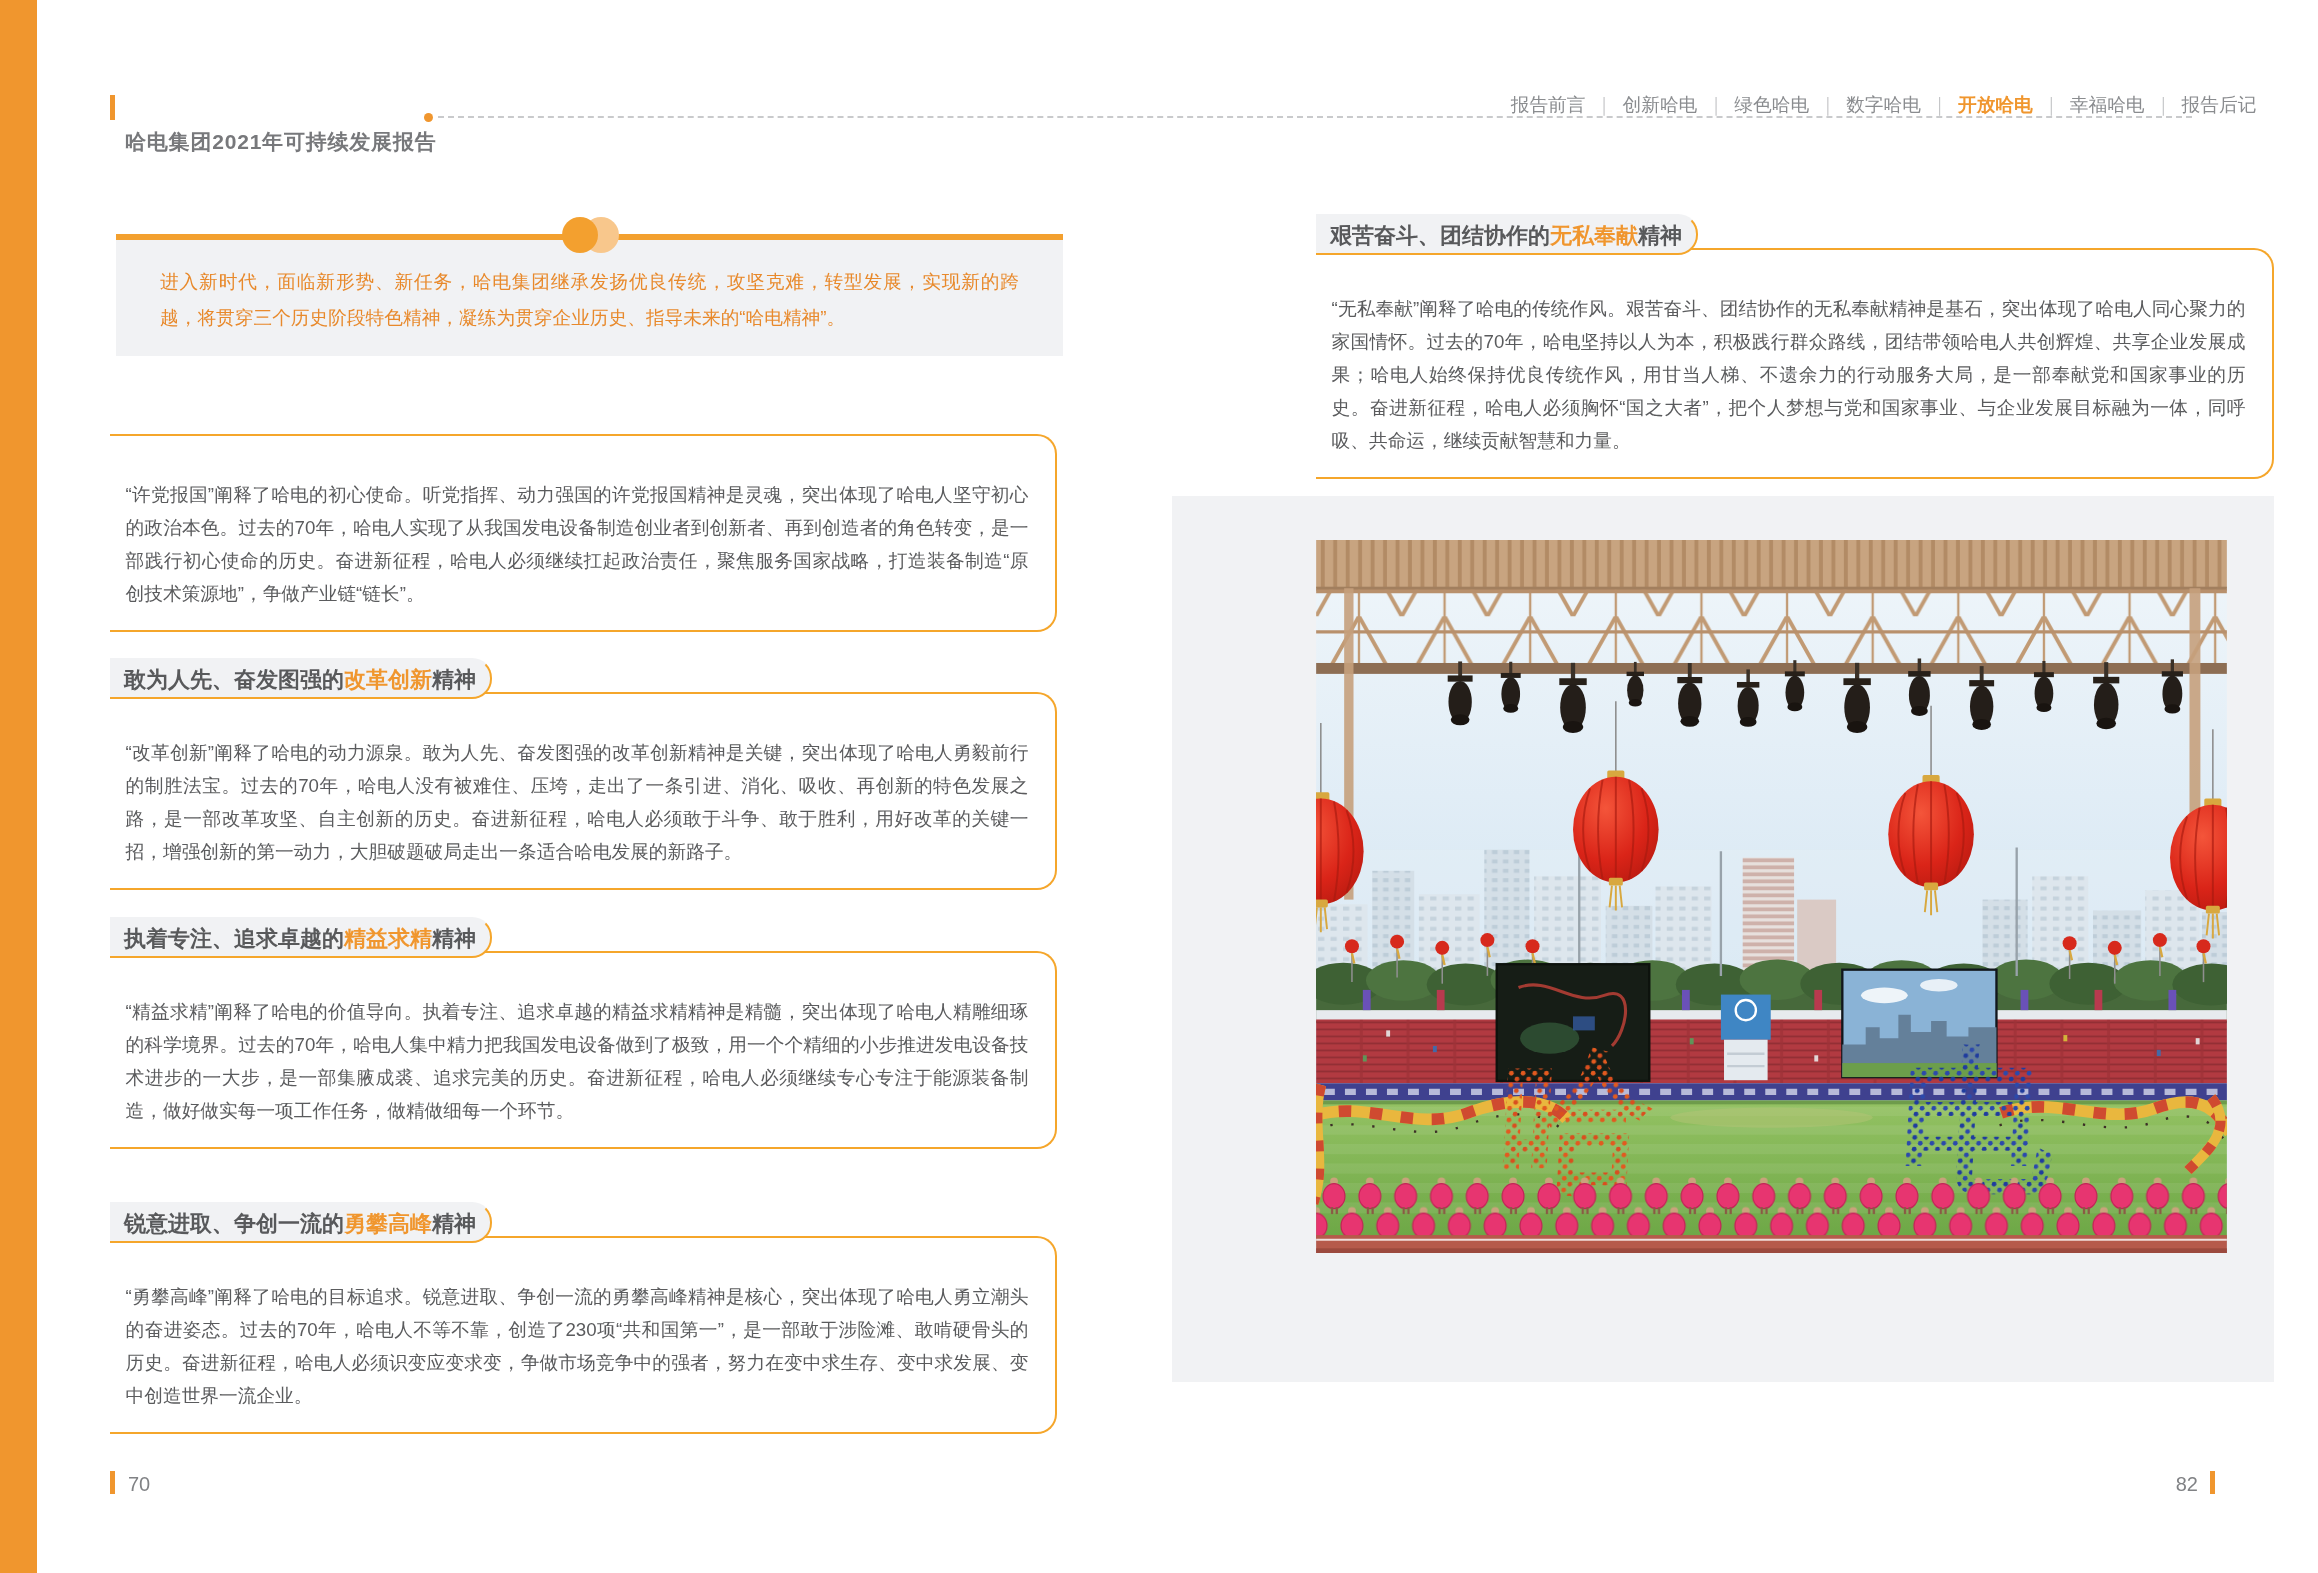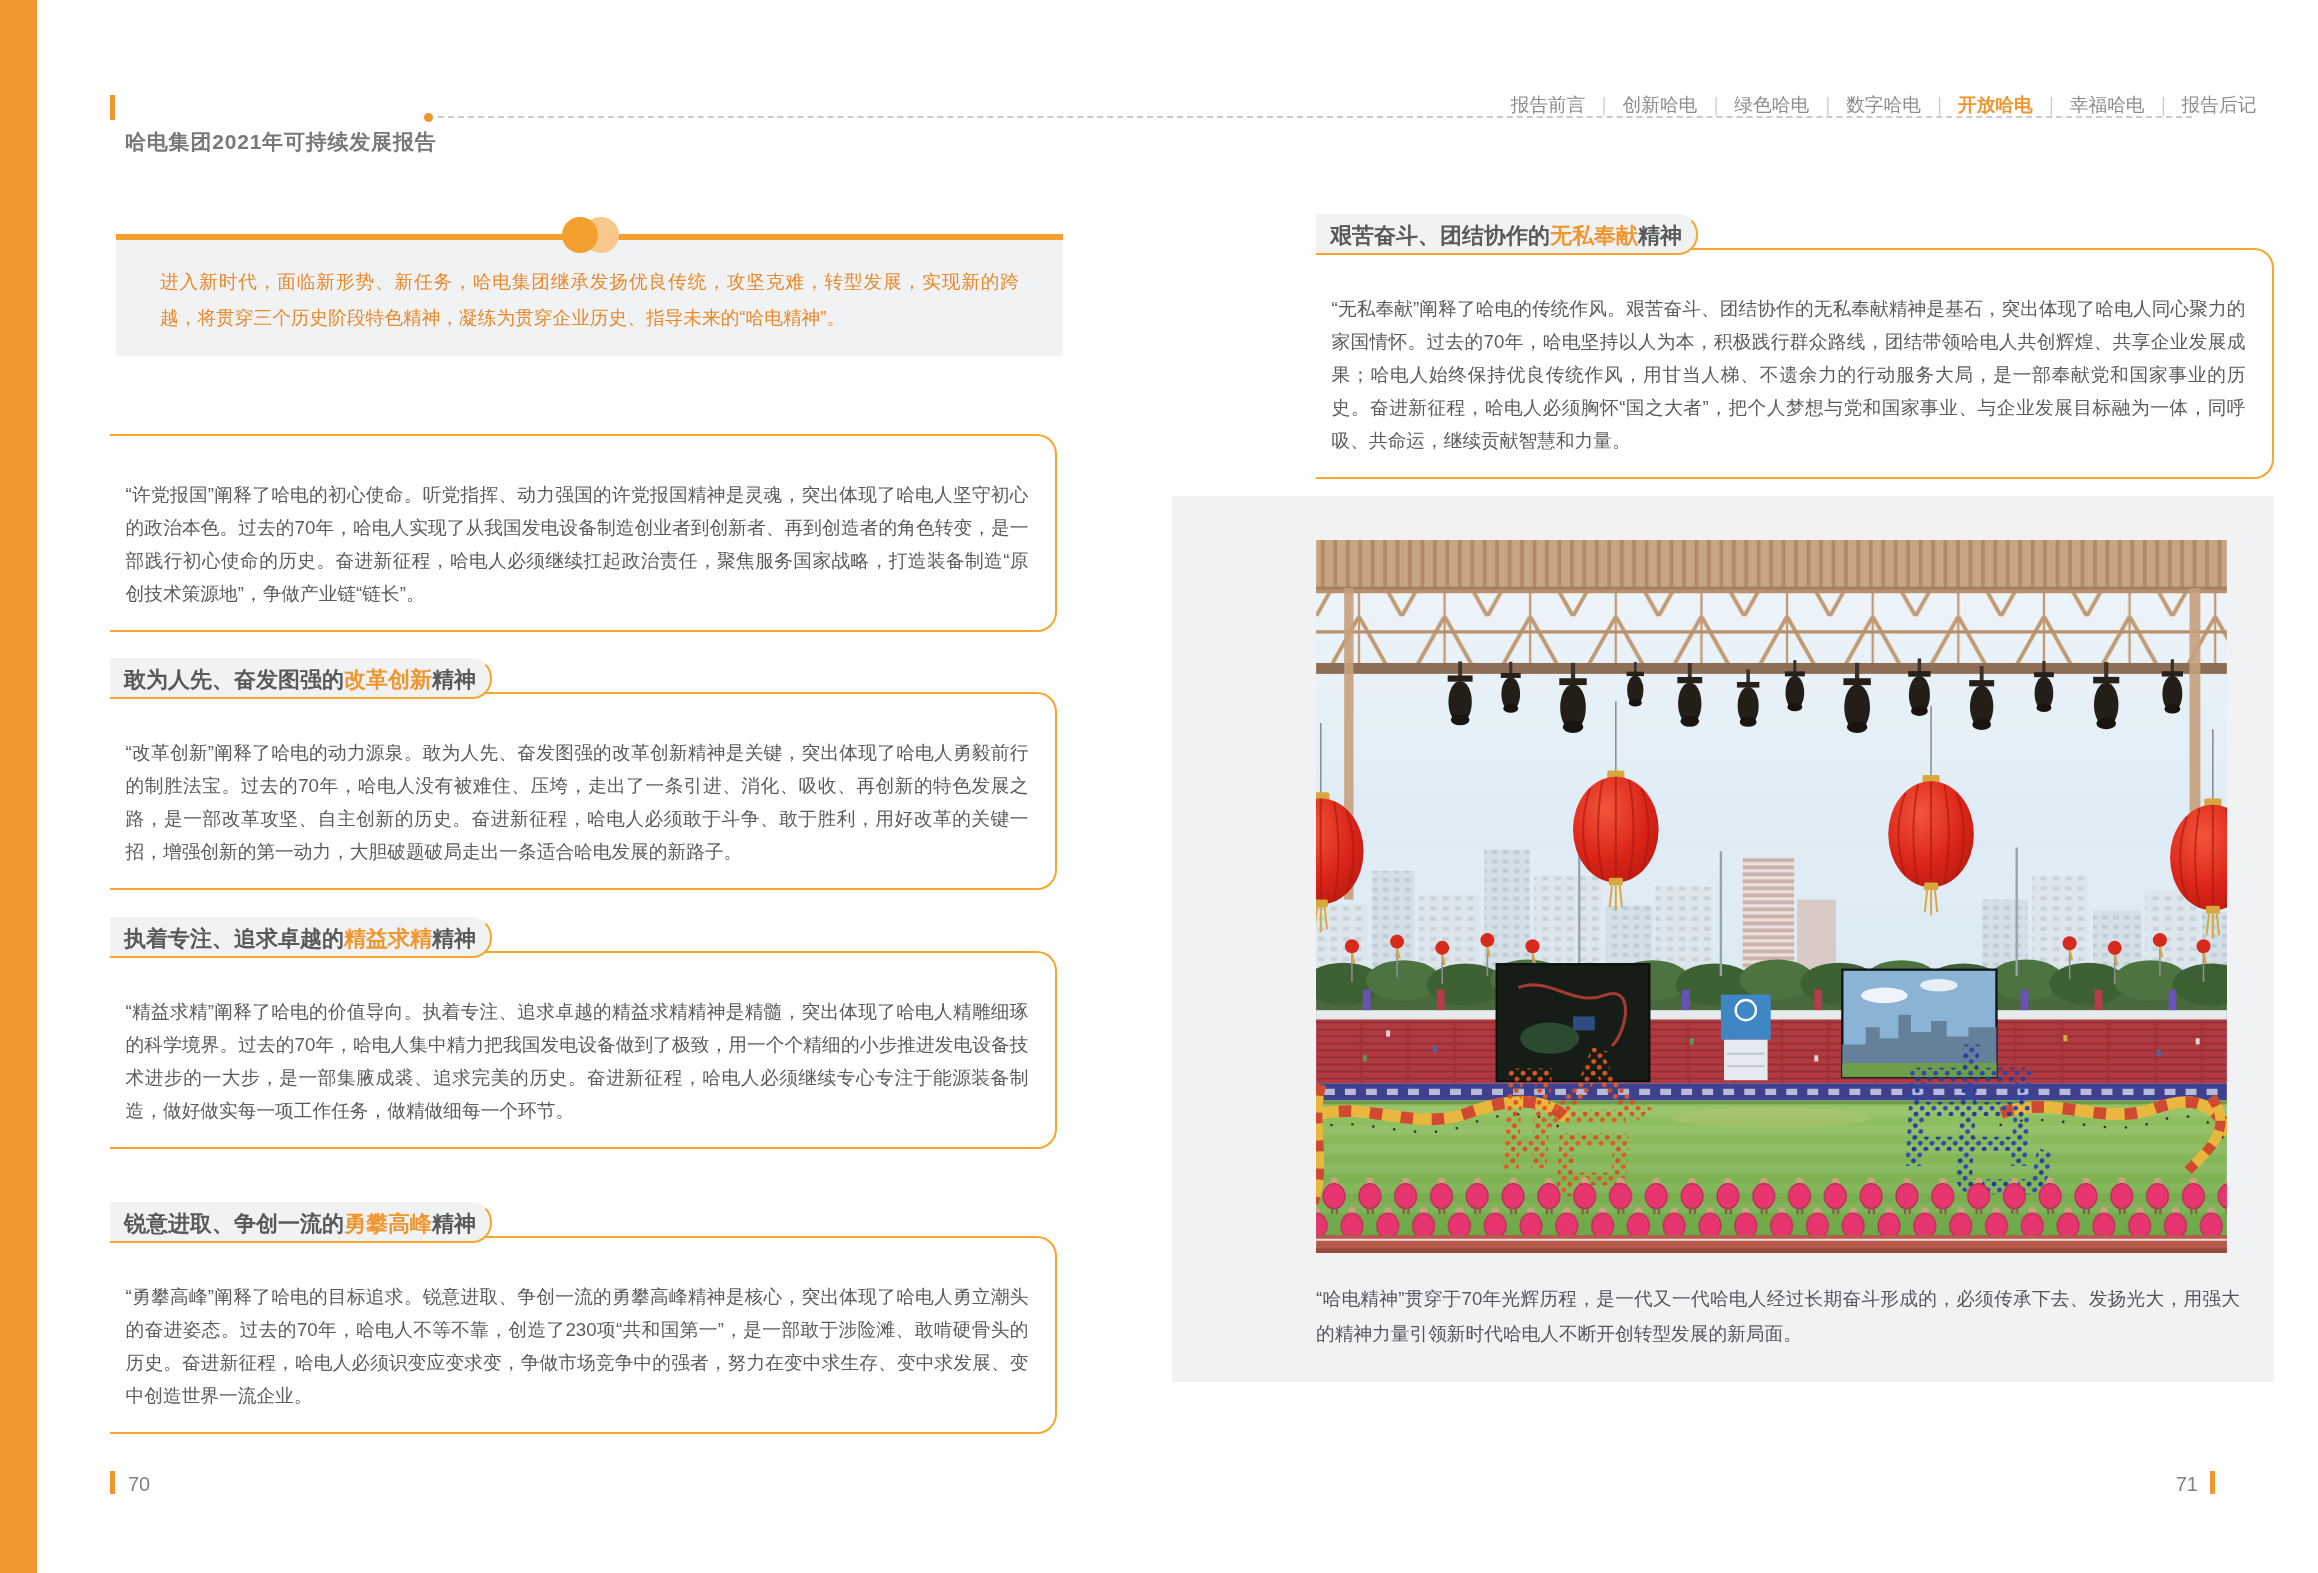--- a/index.html
+++ b/index.html
@@ -375,22 +375,21 @@
         </g>
 
         <g>
           <use href="#sLantern" transform="translate(6,400)"></use>
           <use href="#sLantern" transform="translate(385,372)"></use>
           <use href="#sLantern" transform="translate(790,378)"></use>
           <use href="#sLantern" transform="translate(1152,408)"></use>
         </g>
       </svg>
     </div>
-    <div class="caption">“哈电精神”贯穿于70年光辉历程，是一代又一代哈电人经过长期奋斗形成的，必须传承下去、发扬光大，用强大的精神力量引领新时代哈电人不断开创转型发展的新局面。</div>
   </div>
 
   <div class="pn-bar" style="left:110px"></div>
   <div class="pn" style="left:128px">70</div>
-  <div class="pn" style="left:2151px; width:47px; text-align:right">71</div>
+  <div class="pn" style="left:2151px; width:47px; text-align:right">82</div>
   <div class="pn-bar" style="left:2210px"></div>
 
 </div>
 
 
 </body></html>

